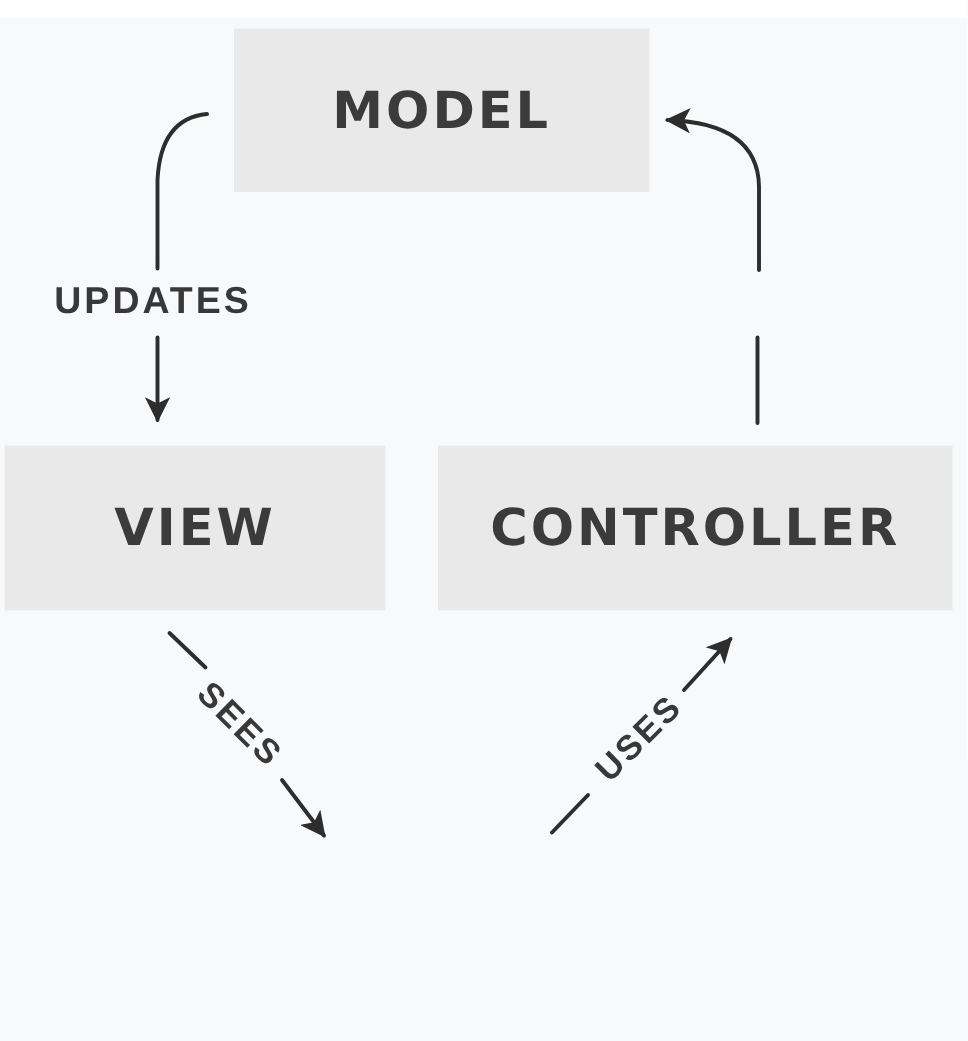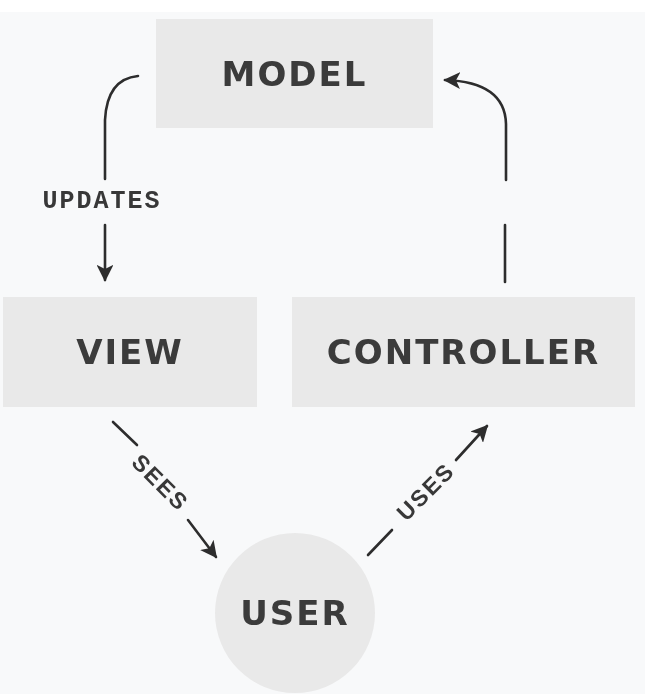--- a/index.html
+++ b/index.html
@@ -44,21 +44,21 @@
   .edge-label {
     position: absolute;
     color: #383838;
     font-family: "Liberation Sans", sans-serif;
     font-weight: 700;
     font-size: 25px;
     letter-spacing: 2px;
     white-space: nowrap;
     transform: translate(-50%, -50%);
   }
-  #edge-label-updates     { left: 102px; top: 189px; font-family: Liberation Mono, monospace; }
+  #edge-label-updates     { left: 102px; top: 189px; }
   #edge-label-manipulates { left: 478px; top: 190px; }
   #edge-label-sees {
     left: 160px; top: 471px;
     font-size: 23px;
     transform: translate(-50%, -50%) rotate(45deg);
   }
   #edge-label-uses {
     left: 426px; top: 480px;
     font-size: 23px;
     transform: translate(-50%, -50%) rotate(-45deg);
@@ -100,23 +100,20 @@
   </div>
 
   <div class="node" id="node-controller">
     <span>CONTROLLER</span>
   </div>
 
   <div class="node" id="node-view">
     <span>VIEW</span>
   </div>
 
-  <div class="node" id="node-user">
-    <span>USER</span>
-  </div>
 
   <div class="edge-label" id="edge-label-updates">UPDATES</div>
 
 
   <div class="edge-label" id="edge-label-sees">SEES</div>
 
   <div class="edge-label" id="edge-label-uses">USES</div>
 
 </div>
 

